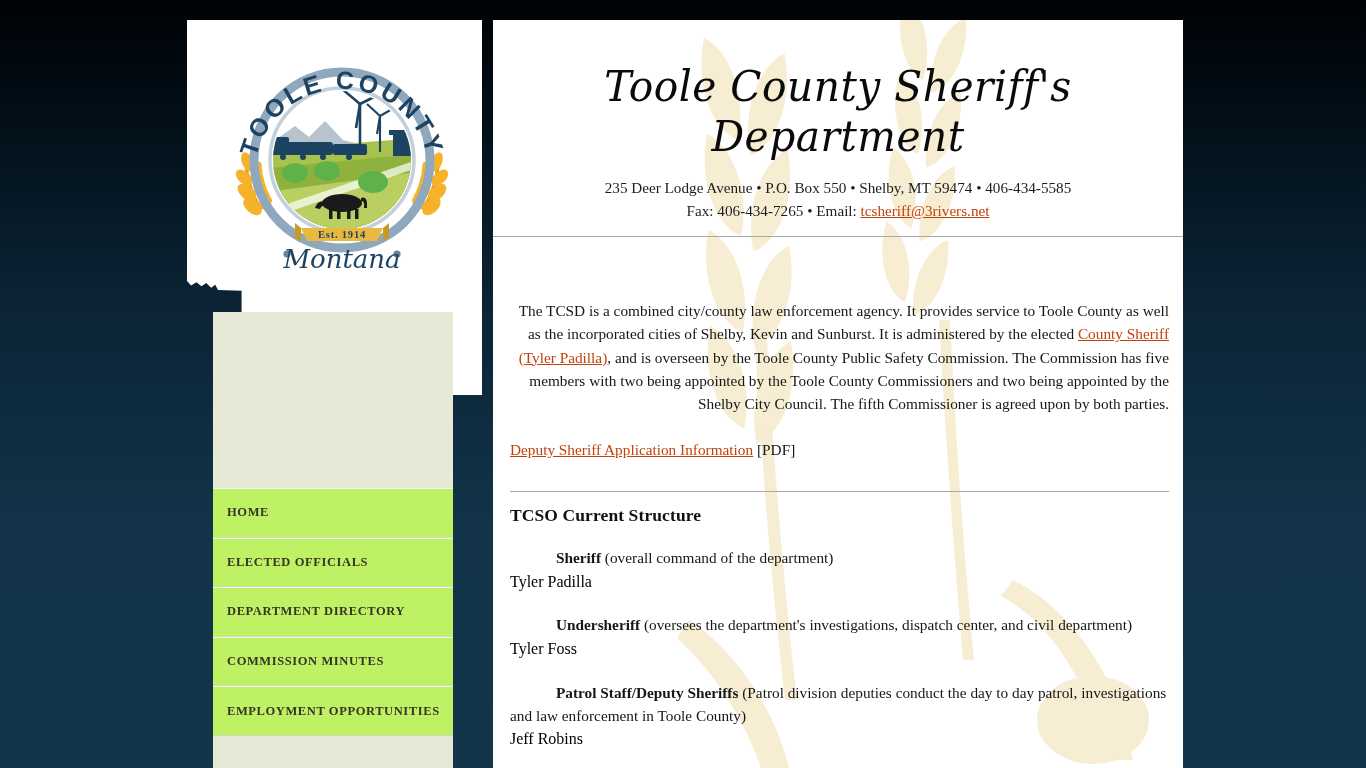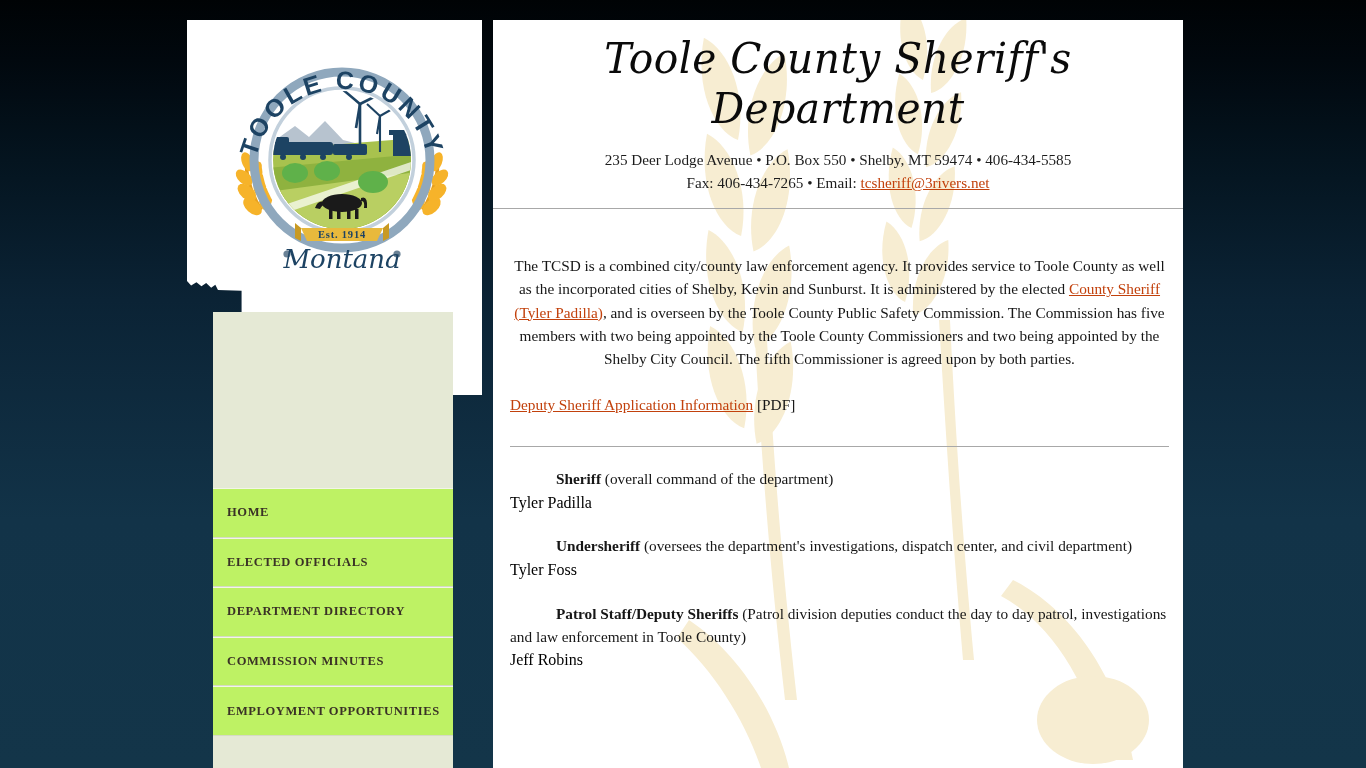--- a/index.html
+++ b/index.html
@@ -105,21 +105,21 @@
     left: 0; top: 0;
     width: 690px; height: 748px;
     pointer-events: none;
     opacity: 1;
   }
   #watermark svg { display: block; }
 
   #content-inner { position: relative; z-index: 2; }
 
   
-  #masthead { padding-top: 14px; text-align: center; }
+  #masthead { padding-top: 14px; text-align: center; margin-top: 28px; }
 
   #site-title {
     font-family: "DejaVu Serif", "Liberation Serif", serif;
     font-style: italic;
     font-weight: normal;
     font-size: 42px;
     line-height: 1.18;
     color: #0a0a0a;
     letter-spacing: 0.5px;
     transform: scaleX(0.97);
@@ -142,25 +142,25 @@
     border: none;
     border-top: 1px solid #a8a8a8;
     margin: 0;
   }
   #rule-top { margin-top: 14px; }
 
   
   #body-copy { padding: 0 14px 0 17px; }
 
   #intro-para {
-    margin-top: 45px;
+    margin-top: 62px;
     font-size: 15.3px;
     line-height: 1.512;
     color: #161616;
-    text-align: center;
+    text-align: right;
   }
 
   #pdf-para {
     margin-top: 24px;
     font-size: 15.3px;
     line-height: 1.5;
     color: #161616;
   }
 
   #rule-mid { margin-top: 29px; }
@@ -379,20 +379,21 @@
     <hr id="rule-top" class="rule">
 
     <div id="body-copy">
 
       <p id="intro-para"><span>The TCSD is a combined city/county law enforcement agency. It provides service to Toole County as well as the incorporated cities of Shelby, Kevin and Sunburst. It is administered by the elected </span><a class="lnk" href="#">County Sheriff (Tyler Padilla)</a><span>, and is overseen by the Toole County Public Safety Commission. The Commission has five members with two being appointed by the Toole County Commissioners and two being appointed by the Shelby City Council. The fifth Commissioner is agreed upon by both parties.</span></p>
 
       <p id="pdf-para"><a class="lnk" href="#">Deputy Sheriff Application Information</a><span> [PDF]</span></p>
 
       <hr id="rule-mid" class="rule">
 
+      <h2 id="structure-heading">TCSO Current Structure</h2>
 
       <div class="role-block">
         <div class="role-line"><span class="role-title">Sheriff</span><span> (overall command of the department)</span></div>
         <div class="person">Tyler Padilla</div>
       </div>
 
       <div class="role-block">
         <div class="role-line"><span class="role-title">Undersheriff</span><span> (oversees the department's investigations, dispatch center, and civil department)</span></div>
         <div class="person">Tyler Foss</div>
       </div>

